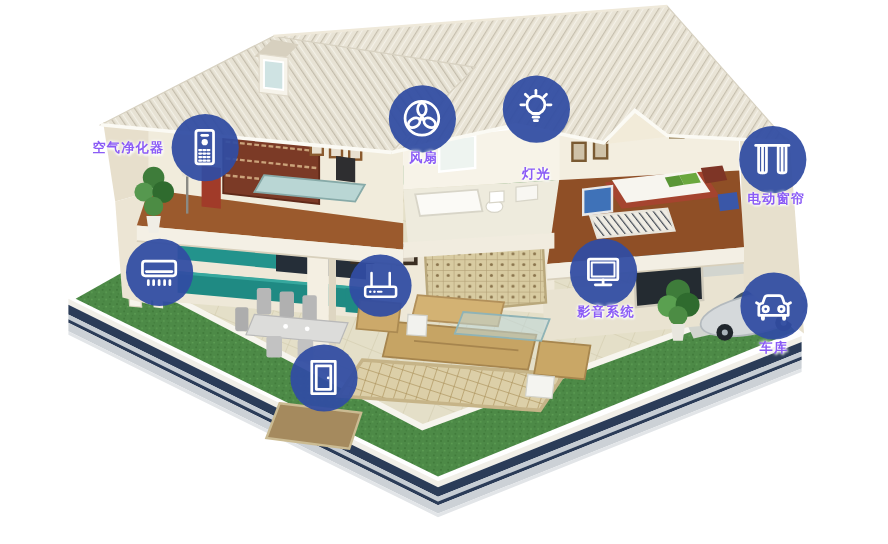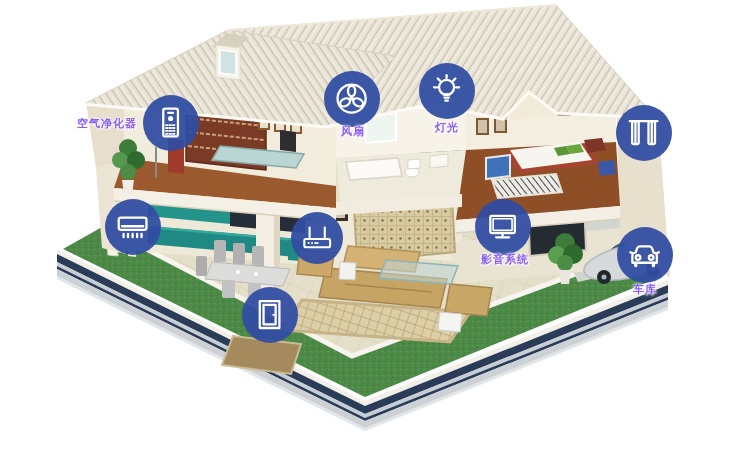--- a/index.html
+++ b/index.html
@@ -333,17 +333,18 @@
   <div class="marker" style="left:242px;top:287px">
     <svg viewBox="0 0 24 24" class="glyph">
       <rect x="6" y="3.8" width="12" height="16.4"></rect>
       <rect x="8.3" y="6" width="7.4" height="12"></rect>
       <circle cx="14.4" cy="12.2" r="0.7" fill="#fff" stroke="none"></circle>
     </svg>
   </div>
 
   <div class="tag-label right" style="left:22px;top:117px;width:115px">空气净化器</div>
   <div class="tag-label" style="left:313px;top:125px;width:80px">风扇</div>
-  <div class="tag-label" style="left:407px;top:121px;width:80px">灯光</div>
+  <div class="tag-label" style="left:407px;top:138px;width:80px">灯光</div>
+  <div class="tag-label" style="left:587px;top:159px;width:120px">电动窗帘</div>
   <div class="tag-label" style="left:445px;top:253px;width:120px">影音系统</div>
   <div class="tag-label" style="left:605px;top:283px;width:80px">车库</div>
 
 </div>
 
 </body></html>

